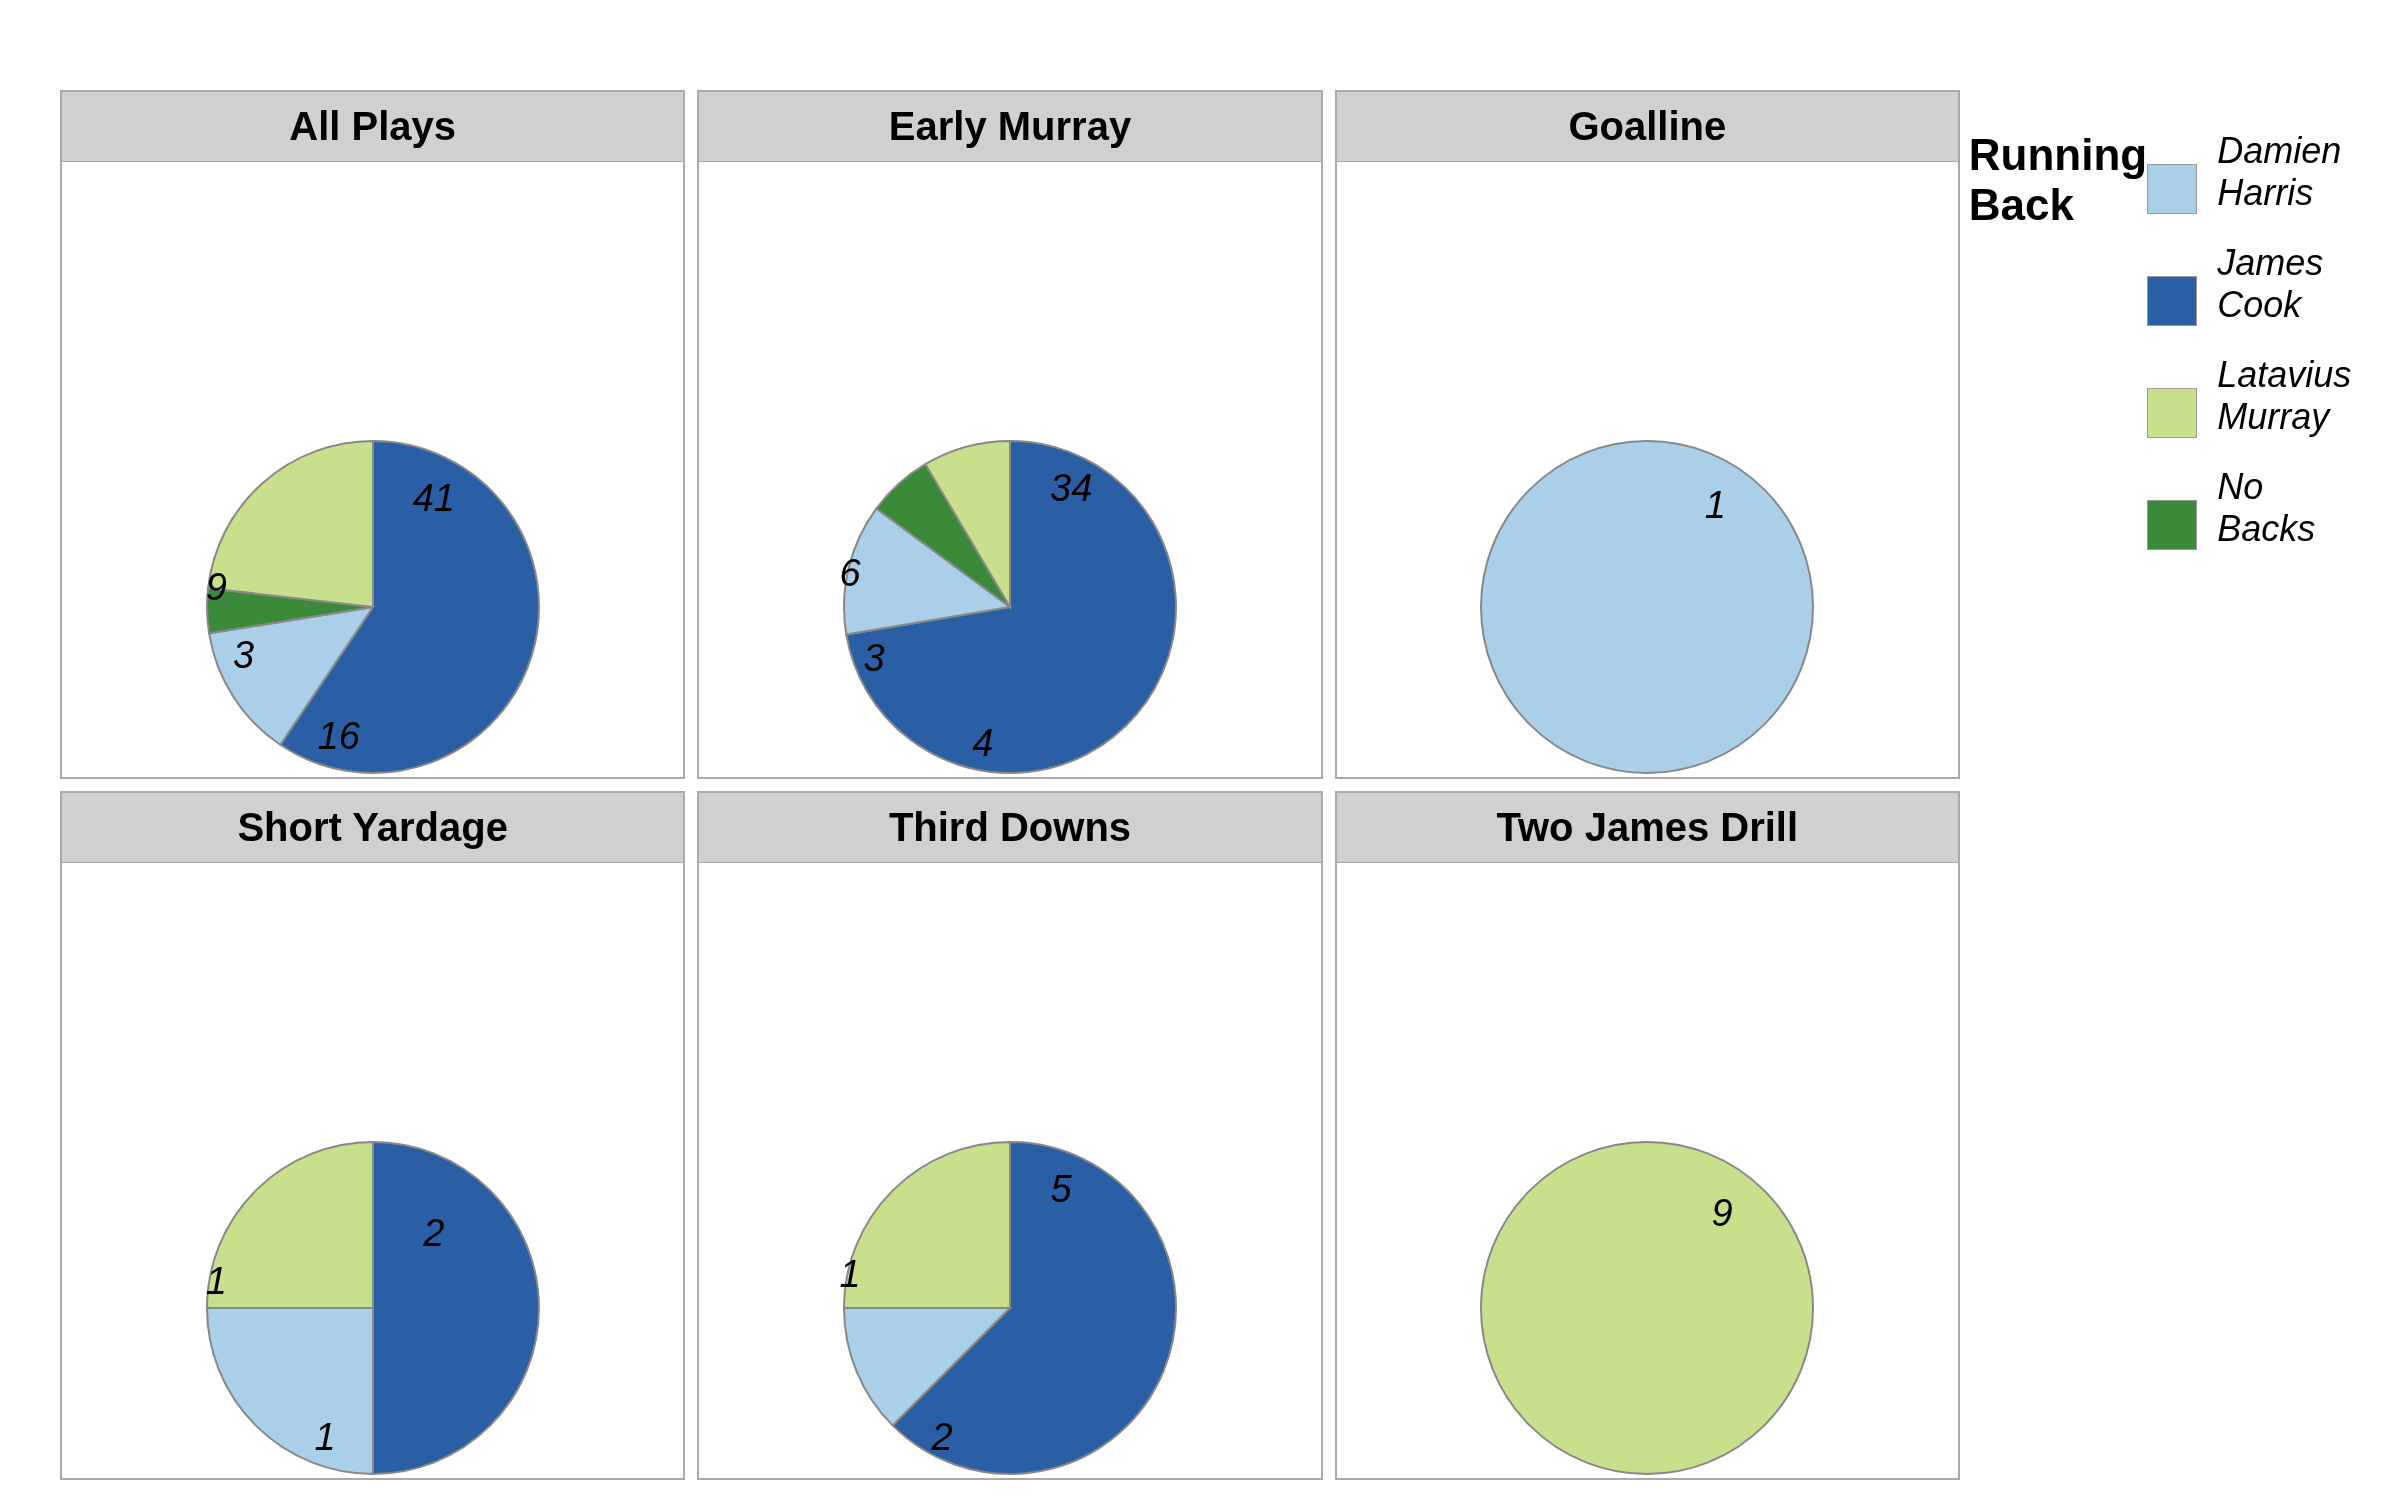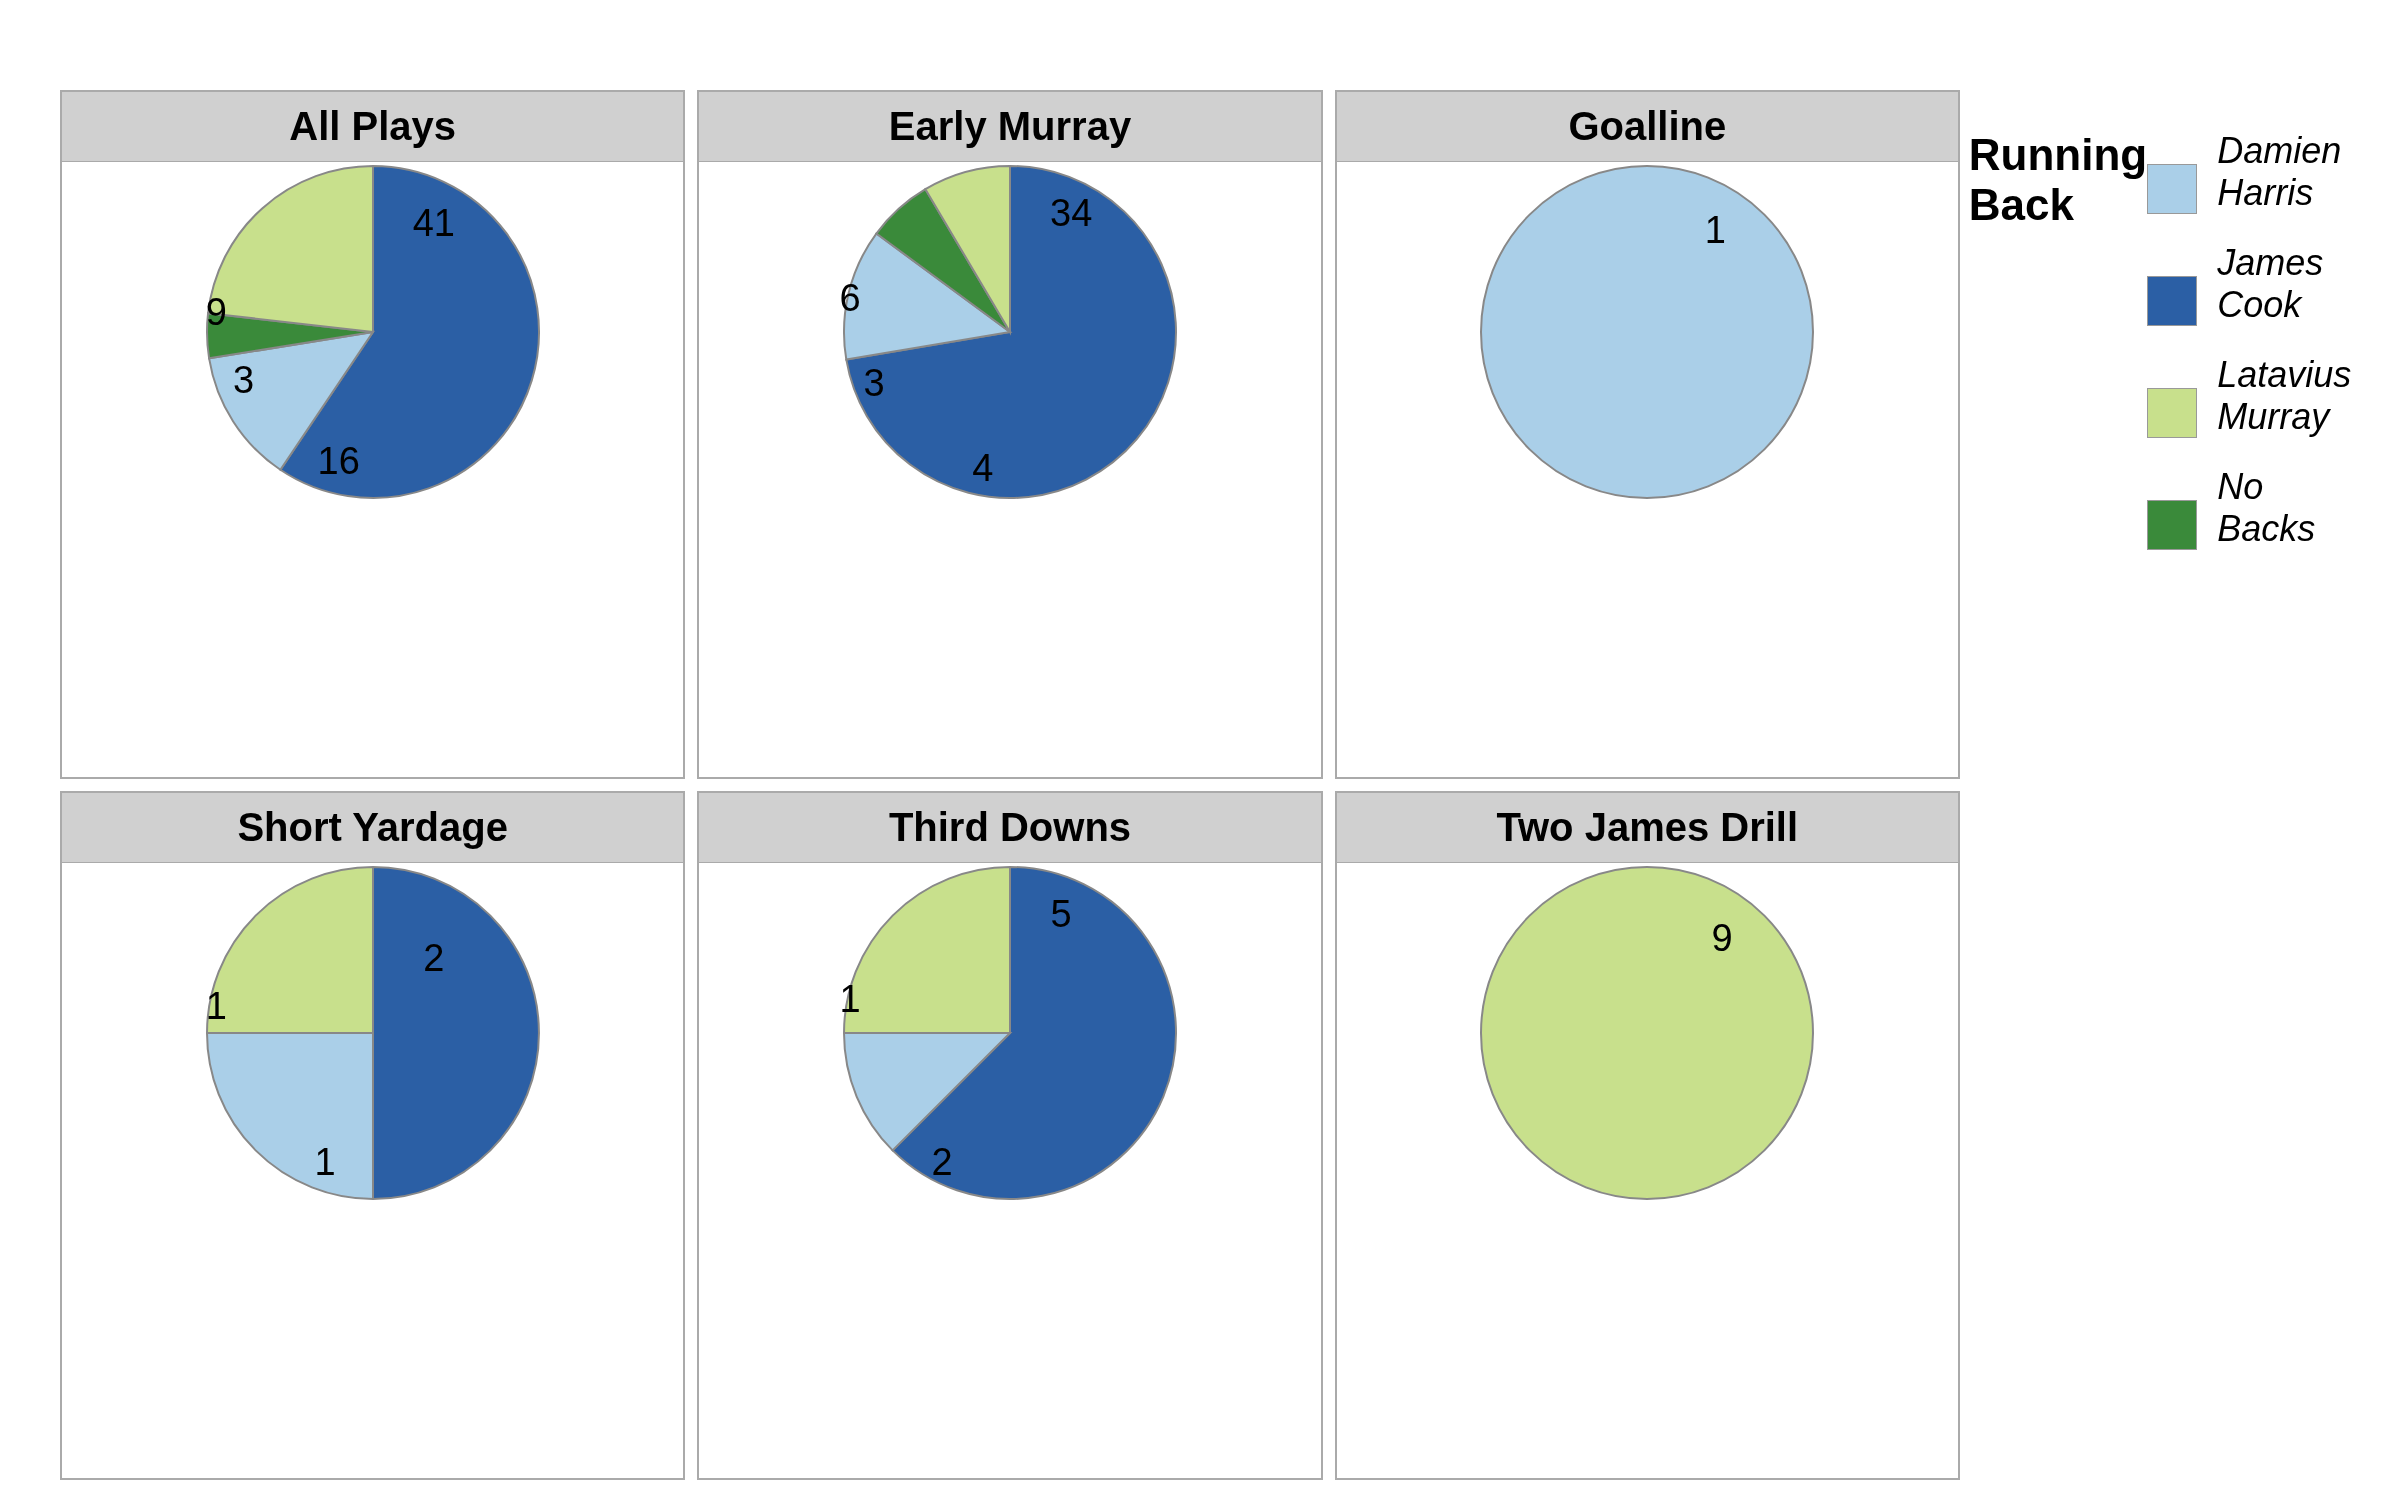--- a/index.html
+++ b/index.html
@@ -56,24 +56,25 @@
       background: #d0d0d0;
       text-align: center;
       font-size: 40px;
       font-weight: bold;
       padding: 12px 0;
       border-bottom: 1px solid #aaa;
     }
     .chart-body {
       flex: 1;
       display: flex;
-      align-items: flex-start;
+      align-items: flex-end;
       justify-content: center;
       width: 100%;
       position: relative;
+      font-style: italic;
     }
     .pie-container {
       position: relative;
       display: inline-block;
     }
     .pie-label {
       position: absolute;
       font-size: 38px;
       font-weight: normal;
     }

